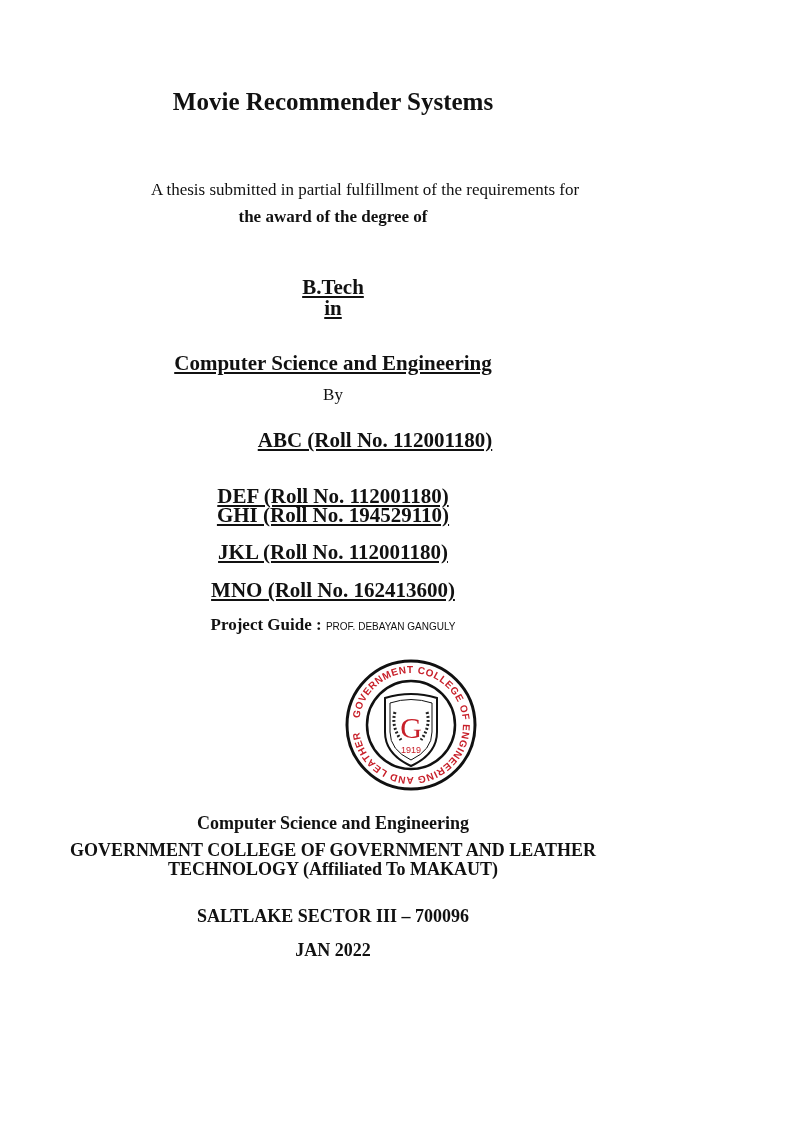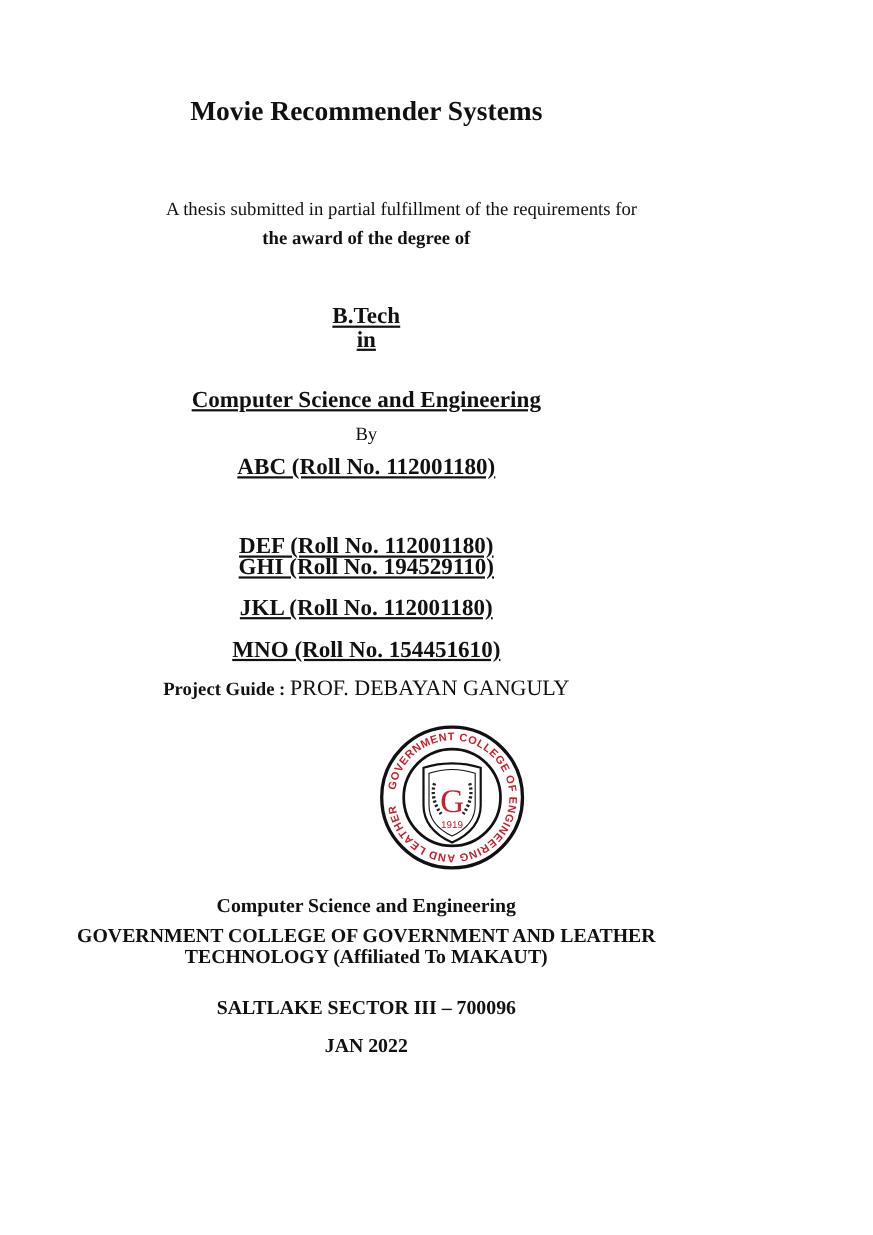--- a/index.html
+++ b/index.html
@@ -20,29 +20,29 @@
   <div class="c title">Movie Recommender Systems</div>
 
   <div class="c sub line" style="top:180px;padding-left:32px;">A thesis submitted in partial fulfillment of the requirements for</div>
   <div class="c sub line" style="top:207px;font-weight:bold;">the award of the degree of</div>
 
   <div class="c b" style="top:275px;">B.Tech</div>
   <div class="c b" style="top:296px;">in</div>
   <div class="c b" style="top:351px;">Computer Science and Engineering</div>
   <div class="c sub" style="top:385px;">By</div>
 
-  <div class="c b" style="top:412px;">ABC (Roll No. 112001180)</div>
+  <div class="c b" style="top:428px;margin-left:42px;">ABC (Roll No. 112001180)</div>
   <div class="c b" style="top:484px;">DEF (Roll No. 112001180)</div>
   <div class="c b" style="top:503px;">GHI (Roll No. 194529110)</div>
   <div class="c b" style="top:540px;">JKL (Roll No. 112001180)</div>
-  <div class="c b" style="top:578px;">MNO (Roll No. 154451610)</div>
+  <div class="c b" style="top:578px;">MNO (Roll No. 162413600)</div>
 
   <div class="c" style="top:615px; font-size:17px;">
     <span style="font-weight:bold;">Project Guide :</span>
-    <span style="font-family:Liberation Serif, serif; font-size:20px;">PROF. DEBAYAN GANGULY</span>
+    <span style="font-family:Liberation Sans, sans-serif; font-size:10px;">PROF. DEBAYAN GANGULY</span>
   </div>
 
   <div class="logo">
     <svg width="136" height="142" viewBox="0 0 136 142">
       <defs>
         <path id="ring" d="M 68 71 m -52 0 a 52 52 0 1 1 104 0 a 52 52 0 1 1 -104 0"></path>
       </defs>
       <circle cx="68" cy="71" r="64" fill="none" stroke="#111" stroke-width="3"></circle>
       <circle cx="68" cy="71" r="44" fill="none" stroke="#111" stroke-width="2.5"></circle>
       <text font-family="Liberation Sans, sans-serif" font-size="10" font-weight="bold" fill="#c8202a" letter-spacing="0.6">

